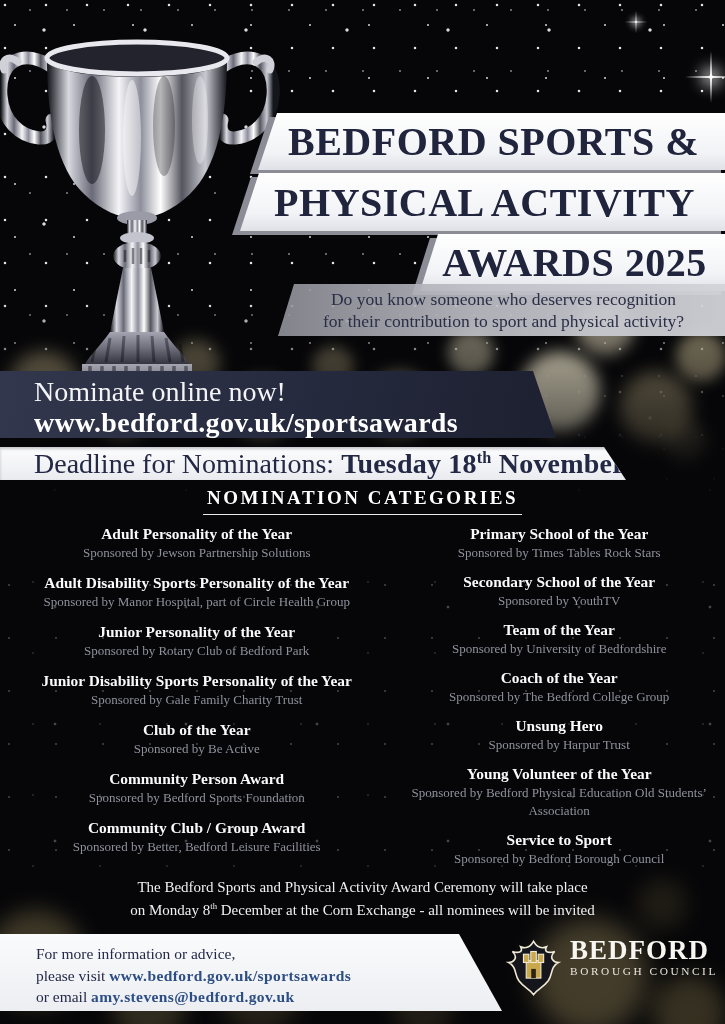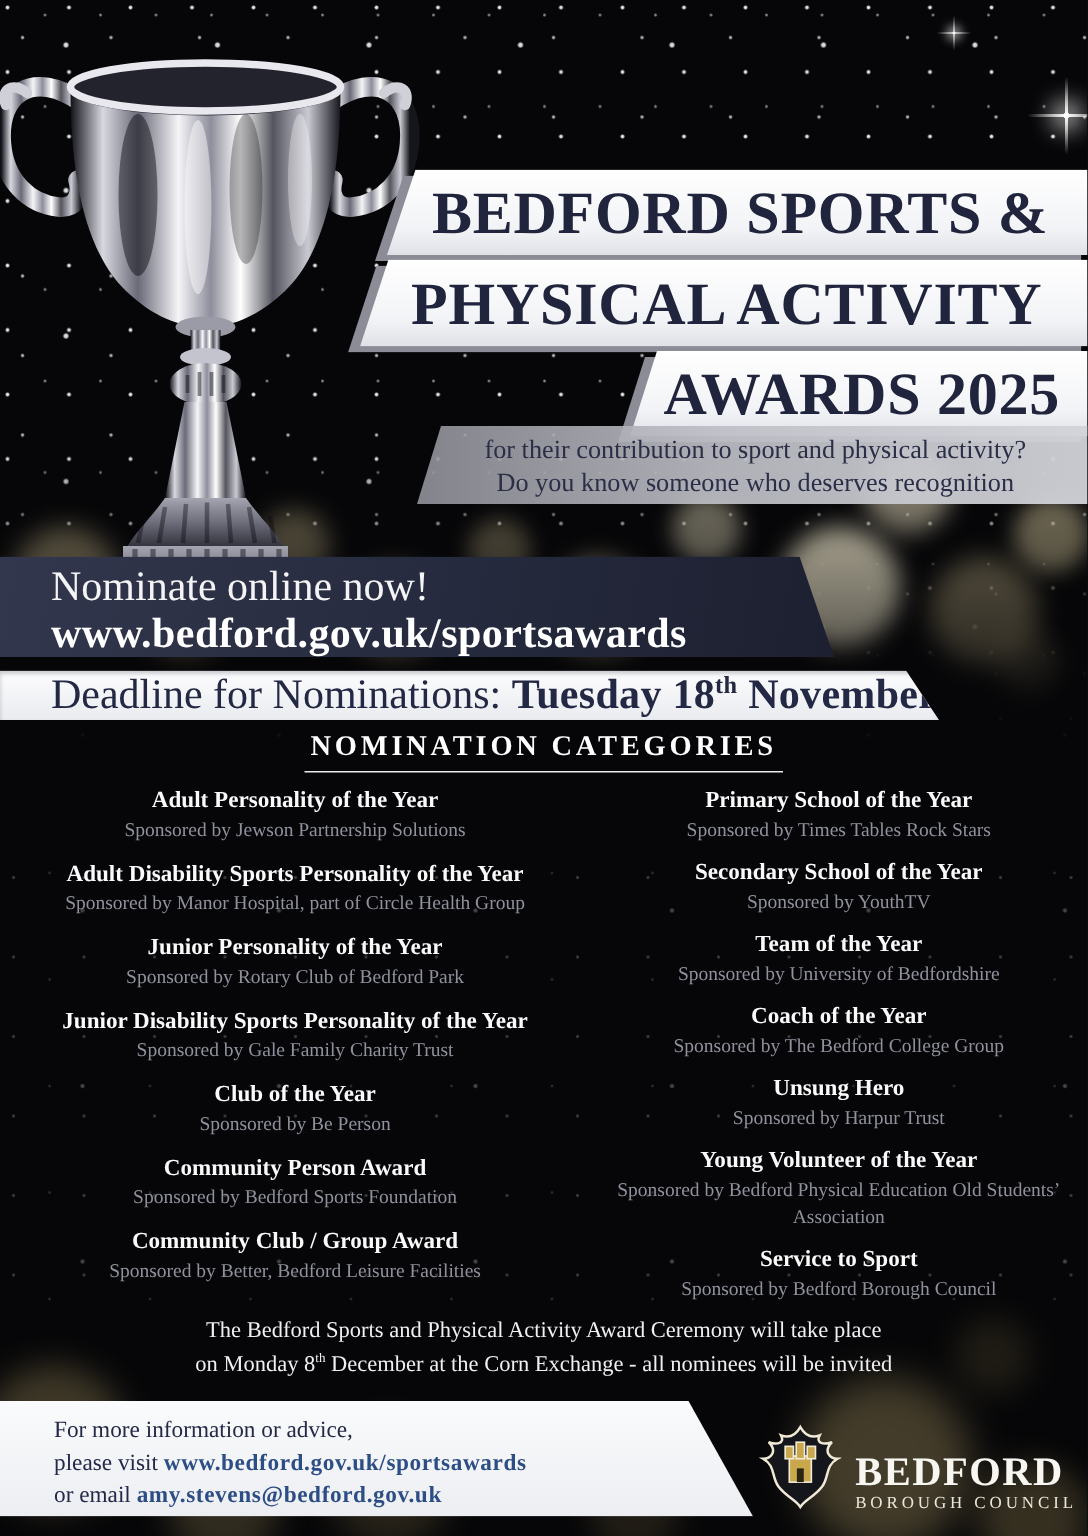--- a/index.html
+++ b/index.html
@@ -102,21 +102,21 @@
     color:#f0f0f3;font-size:15px;line-height:23px;}
   
   .footer-banner{
     position:absolute;left:0;top:934px;width:502px;height:77px;z-index:6;
     clip-path:polygon(0 0,459px 0,100% 100%,0 100%);
     background:linear-gradient(to bottom,#fafbfc,#eceef2);
   }
   .footer-text{padding:9px 0 0 36px;color:#242948;font-size:15.5px;line-height:21.5px;}
   .footer-link{color:#2d4e85;font-weight:bold;letter-spacing:.4px;text-decoration:none;cursor:pointer;}
   .logo{position:absolute;left:506px;top:937px;width:212px;height:72px;z-index:6;
-    display:flex;align-items:flex-end;gap:9px;}
+    display:flex;align-items:flex-start;gap:9px;}
   .logo-textcol{display:flex;flex-direction:column;}
   .logo-name{color:#f7f6f1;font-size:27px;line-height:27px;letter-spacing:1px;font-weight:600;white-space:nowrap;}
   .logo-sub{color:#eae7da;font-size:11.3px;letter-spacing:2.6px;line-height:14px;white-space:nowrap;}
 </style>
 </head>
 <body>
 
 <div class="poster">
 
   <div class="sky"></div>
@@ -239,22 +239,22 @@
   </div>
   <div class="banner">
     <div class="shadow" style="left:412px;top:238px;width:309px;height:57px;clip-path:polygon(18px 0,100% 0,100% 100%,0 100%);"></div>
     <div class="face" style="left:420px;top:234px;width:309px;height:57px;clip-path:polygon(18px 0,100% 0,100% 100%,0 100%);">
       <span class="title-text">AWARDS 2025</span>
     </div>
   </div>
 
   <div class="banner">
     <div class="face subtitle-face" style="left:278px;top:284px;width:451px;height:52px;clip-path:polygon(16px 0,100% 0,100% 100%,0 100%);">
+      <span class="subtitle-line">Do you know someone who deserves recognition</span>
       <span class="subtitle-line">for their contribution to sport and physical activity?</span>
-      <span class="subtitle-line">Do you know someone who deserves recognition</span>
     </div>
   </div>
 
   <div class="nominate">
     <div class="nominate-inner">
       <div class="nominate-line1">Nominate online now!</div>
       <div class="nominate-line2">www.bedford.gov.uk/sportsawards</div>
     </div>
   </div>
 
@@ -281,21 +281,21 @@
       <div class="cat-item">
         <div class="cat-name">Junior Personality of the Year</div>
         <div class="cat-sponsor">Sponsored by Rotary Club of Bedford Park</div>
       </div>
       <div class="cat-item">
         <div class="cat-name">Junior Disability Sports Personality of the Year</div>
         <div class="cat-sponsor">Sponsored by Gale Family Charity Trust</div>
       </div>
       <div class="cat-item">
         <div class="cat-name">Club of the Year</div>
-        <div class="cat-sponsor">Sponsored by Be Person</div>
+        <div class="cat-sponsor">Sponsored by Be Active</div>
       </div>
       <div class="cat-item">
         <div class="cat-name">Community Person Award</div>
         <div class="cat-sponsor">Sponsored by Bedford Sports Foundation</div>
       </div>
       <div class="cat-item">
         <div class="cat-name">Community Club / Group Award</div>
         <div class="cat-sponsor">Sponsored by Better, Bedford Leisure Facilities</div>
       </div>
     </div>

